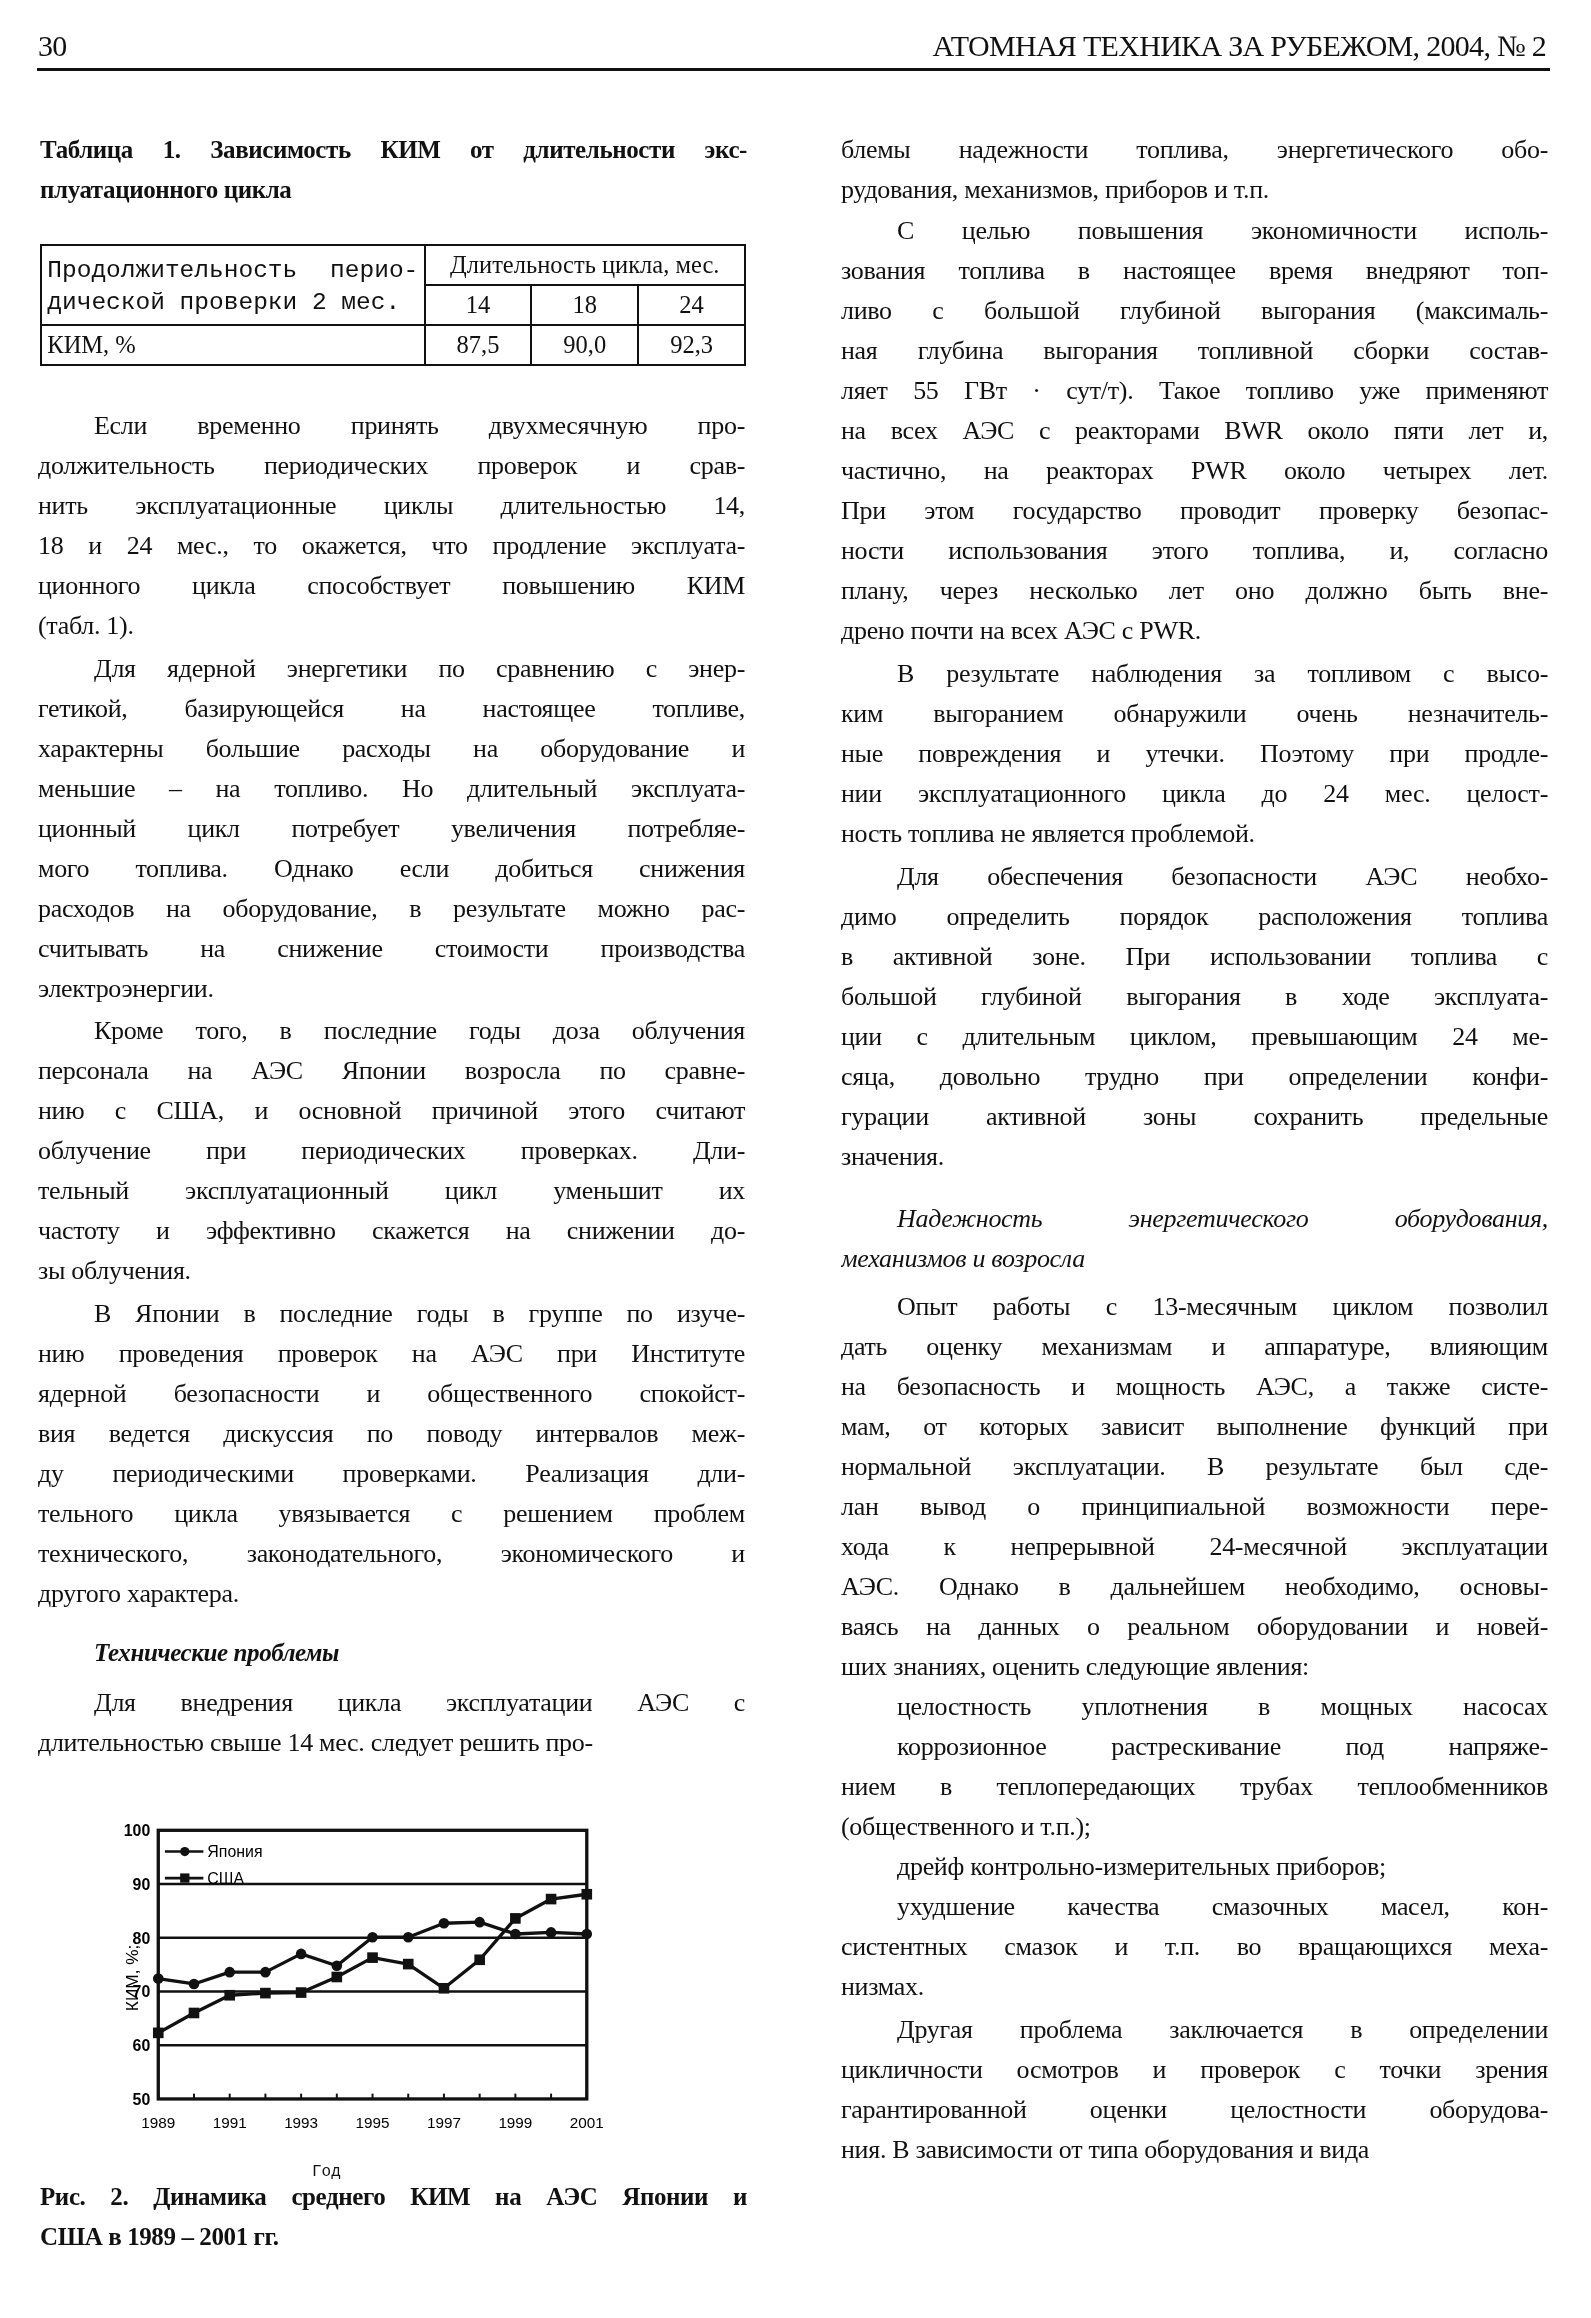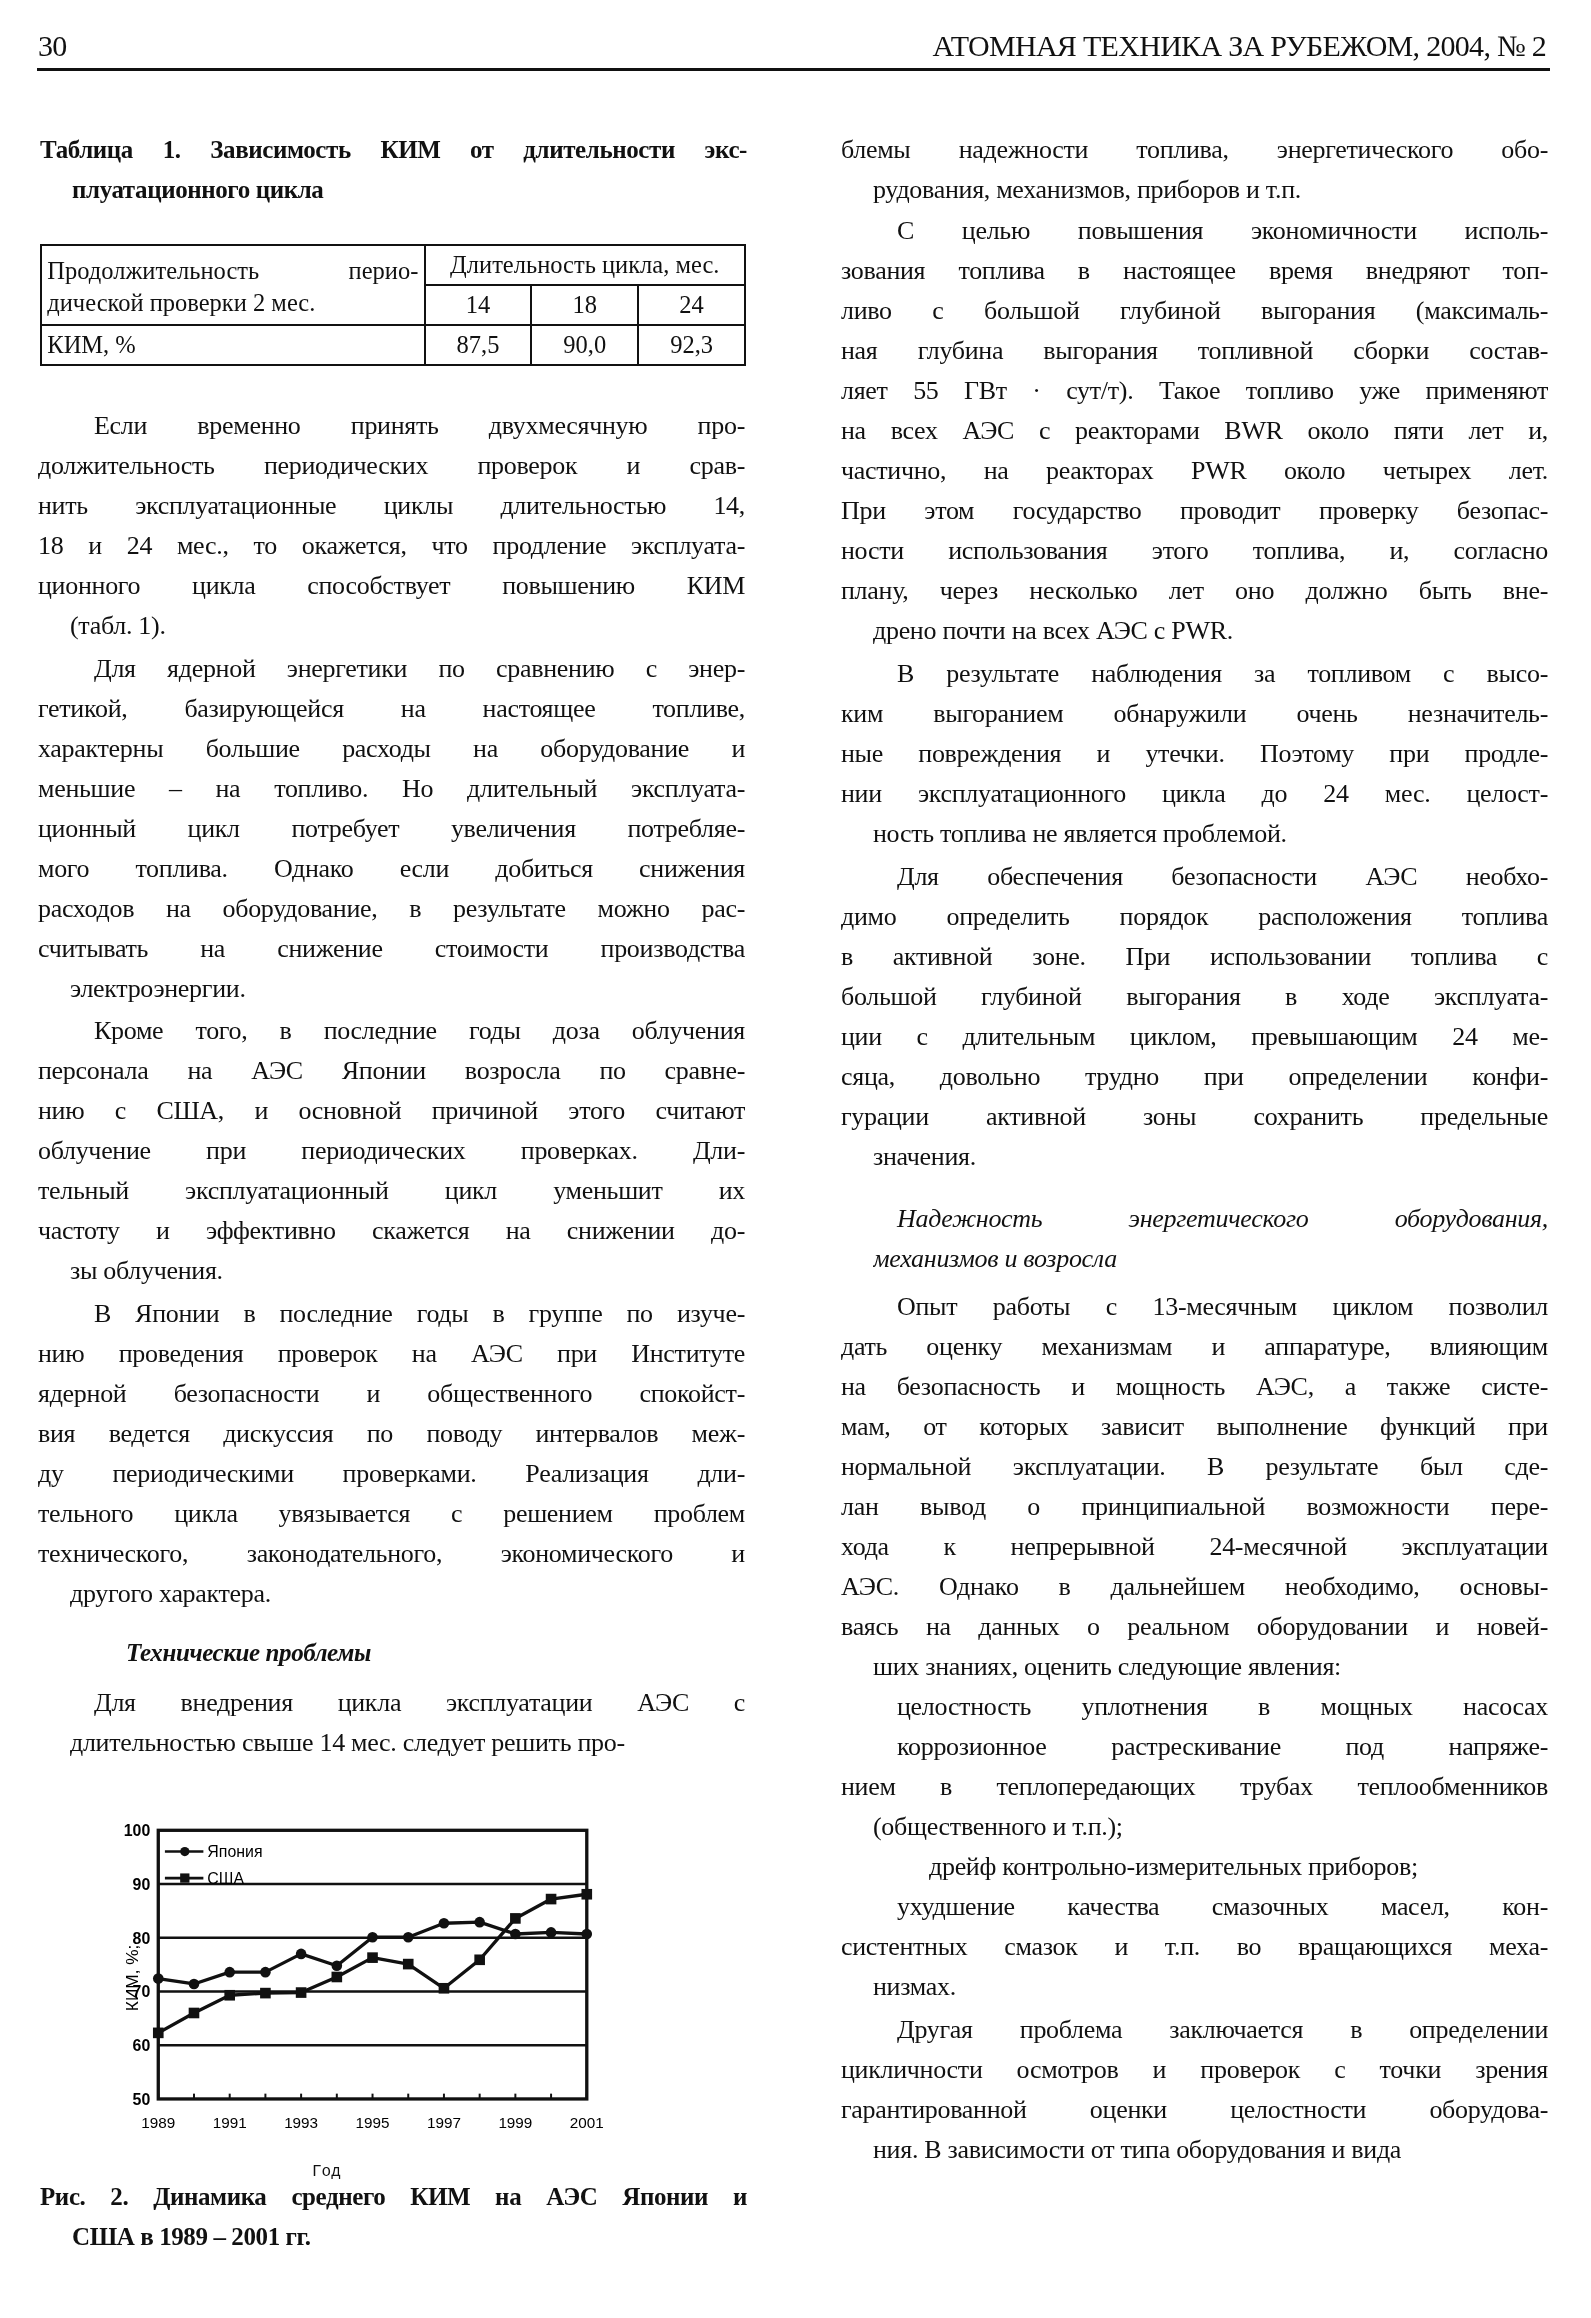--- a/index.html
+++ b/index.html
@@ -4,21 +4,21 @@
 <style>
   html, body { margin:0; padding:0; background:#ffffff; }
   body { width:1592px; height:2319px; position:relative; overflow:hidden; color:#111; font-family:"Liberation Serif", "DejaVu Serif", serif; }
   .abs { position:absolute; }
   .hdr { top:29px; font-size:30px; letter-spacing:-0.7px; }
   #page-num { left:38px; }
   #journal { right:46px; }
   .rule { left:37px; right:42px; top:68px; height:2.7px; background:#111; }
   .col { position:absolute; width:707px; }
   .line { display:block; height:40px; line-height:40px; font-size:26px; white-space:nowrap; overflow:hidden; text-align:justify; text-align-last:justify; letter-spacing:-0.3px; }
-  .line.last { text-align-last:left;margin-left:32px; }
+  .line.last { text-align-last:left; }
   .line.indent { padding-left:56px; }
   .bold-cap { font-weight:bold; font-size:25px; line-height:40px; letter-spacing:-0.4px; }
   .ital { font-style:italic; }
   table.kim { border-collapse:collapse; position:absolute; left:40px; top:244px; width:706px; font-size:24.5px; }
   table.kim td { border:2px solid #111; padding:0 5.3px; height:38px; line-height:38px; }
   table.kim td.c { text-align:center; }
   .chart { position:absolute; left:80px; top:1817px; width:597px; height:345px; }
 </style>
 </head>
 <body>
@@ -28,21 +28,21 @@
 <div class="abs rule"></div>
 
 <div class="col" style="left:40px; top:130px;">
   <span class="line bold-cap">Таблица 1. Зависимость КИМ от длительности экс-</span>
   <span class="line bold-cap last">плуатационного цикла</span>
 </div>
 
 <table class="kim">
   <tbody>
       <tr>
-    <td rowspan="2" style="width:371px; line-height:32px; padding-top:4px;">
+    <td rowspan="2" style="width:371px; line-height:32px; padding-top:4px;font-family:Liberation Mono, monospace;">
       <span style="display:block; text-align:justify; text-align-last:justify;">Продолжительность перио-</span>
       <span style="display:block;">дической проверки 2 мес.</span>
     </td>
     <td colspan="3" class="c">Длительность цикла, мес.</td>
   </tr>
   <tr>
     <td class="c">14</td>
     <td class="c">18</td>
     <td class="c">24</td>
   </tr>

